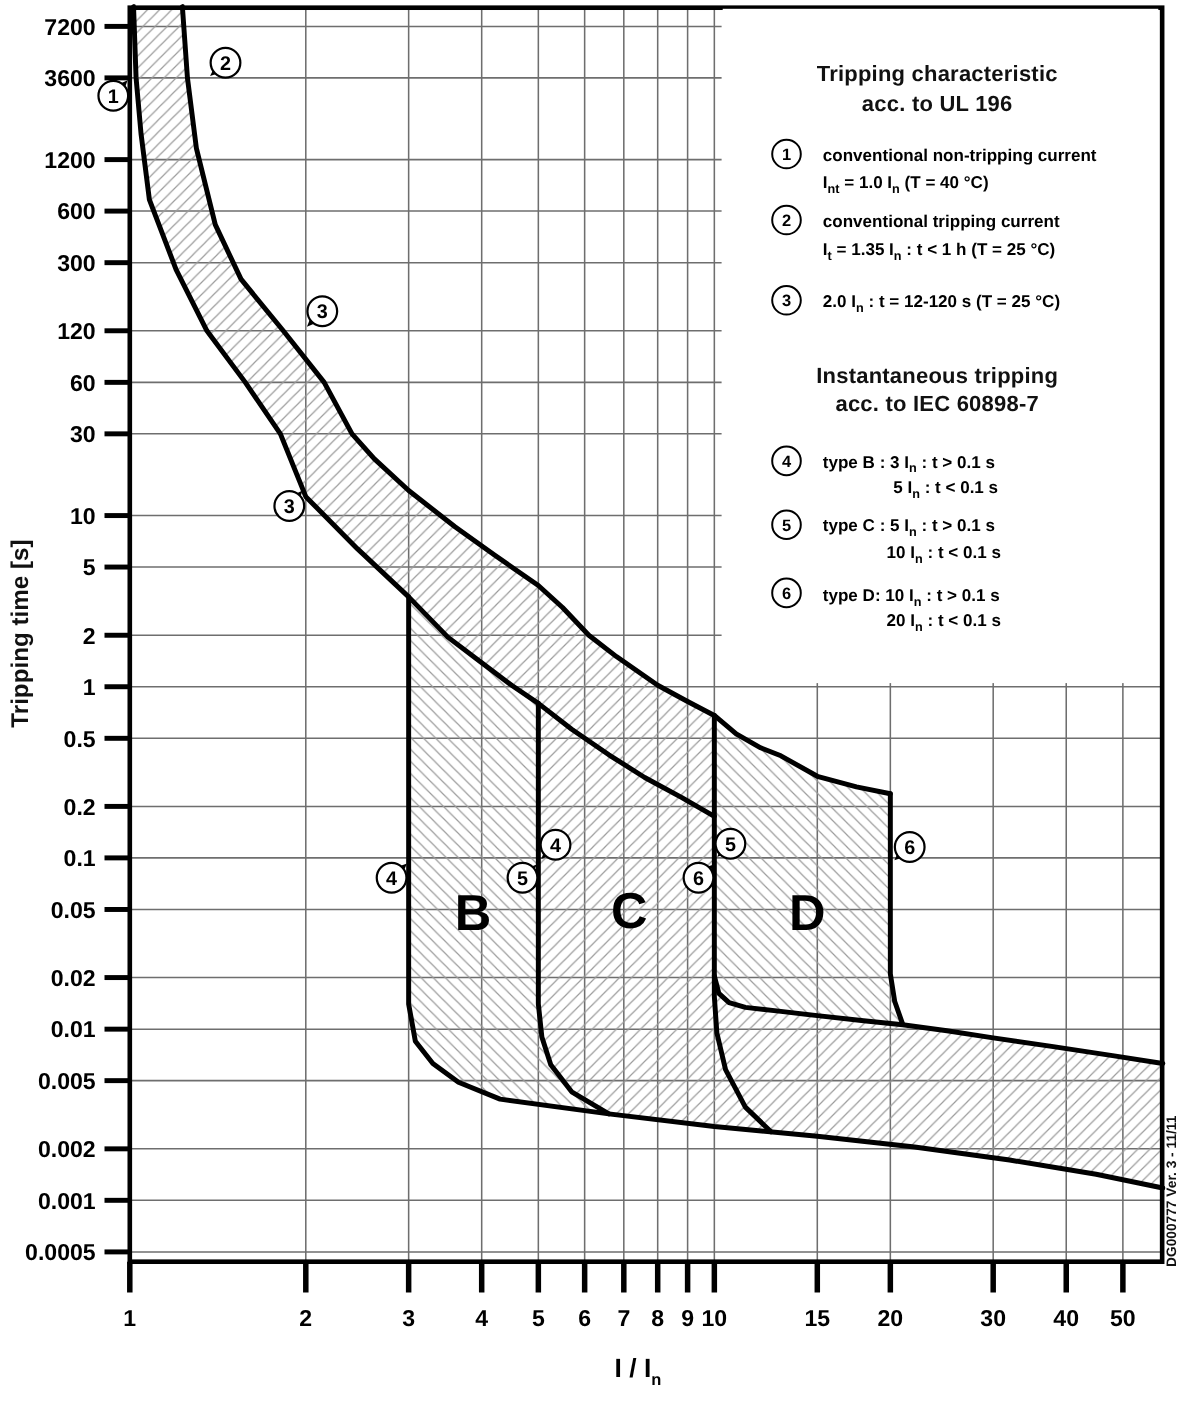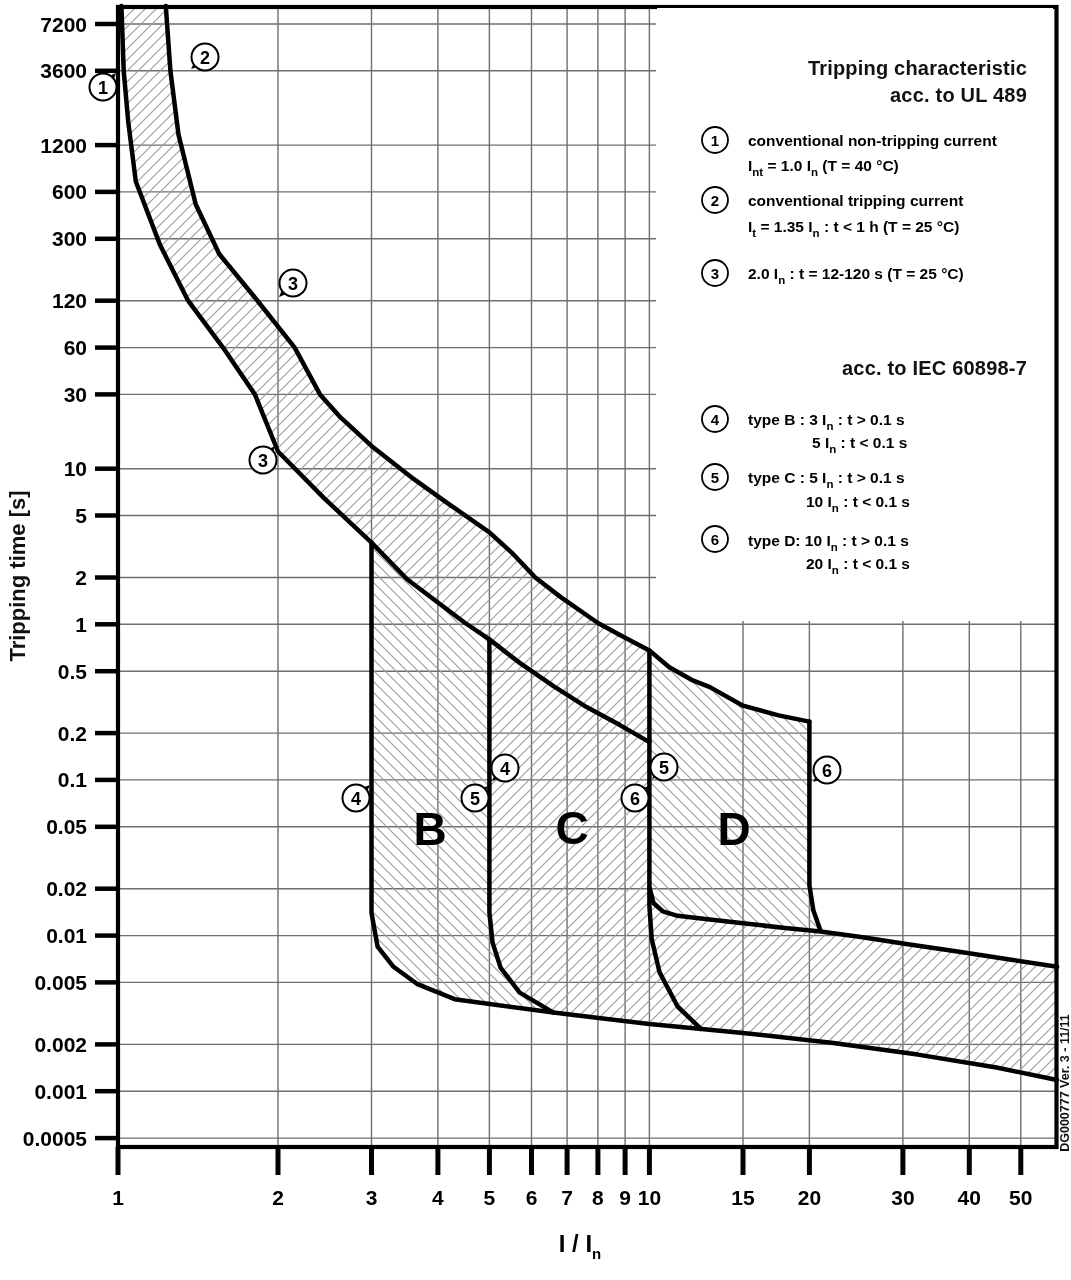--- a/index.html
+++ b/index.html
@@ -1,20 +1,20 @@
 <!DOCTYPE html>
 <html><head>
 <meta charset="utf-8">
 <style>
   html,body{margin:0;padding:0;background:#fff;}
   #stage{position:relative;width:1071px;height:1280px;background:#3b82f6;overflow:hidden;
          font-family:"Liberation Sans","DejaVu Sans",sans-serif;}
   #plot-svg{position:absolute;left:0;top:0;}
   .ovl{position:absolute;color:#111;font-weight:bold;white-space:nowrap;}
-  .ttl{width:400px;left:627px;text-align:right;font-size:20px;letter-spacing:.2px;}
+  .ttl{width:400px;left:652px;text-align:center;font-size:20px;letter-spacing:.2px;}
   #ylab{left:-132px;top:563px;width:300px;text-align:center;font-size:22px;
         transform:rotate(-90deg);transform-origin:center;}
   #sidenote{left:885px;top:1076px;width:360px;text-align:center;font-size:12.5px;
         transform:rotate(-90deg);transform-origin:center;}
 </style>
 </head>
 <body>
 
 <div id="stage">
   <svg id="plot-svg" width="1071" height="1280" viewBox="0 0 1071 1280">
@@ -222,18 +222,19 @@
         <text x="748" y="483"><tspan>type C :   5 I</tspan><tspan dy="4.5" font-size="11.5">n</tspan><tspan dy="-4.5">​</tspan><tspan>  : t &gt; 0.1 s</tspan></text>
         <text x="806" y="507"><tspan>10 I</tspan><tspan dy="4.5" font-size="11.5">n</tspan><tspan dy="-4.5">​</tspan><tspan>  : t &lt; 0.1 s</tspan></text>
         <circle cx="715" cy="539" r="13" fill="#fff" stroke="#000000" stroke-width="1.8"></circle>
         <text x="715" y="544.5" text-anchor="middle" font-size="15">6</text>
         <text x="748" y="546"><tspan>type D:  10 I</tspan><tspan dy="4.5" font-size="11.5">n</tspan><tspan dy="-4.5">​</tspan><tspan>  : t &gt; 0.1 s</tspan></text>
         <text x="806" y="569"><tspan>20 I</tspan><tspan dy="4.5" font-size="11.5">n</tspan><tspan dy="-4.5">​</tspan><tspan>  : t &lt; 0.1 s</tspan></text>
       </g>
     </svg>
 
   <div class="ovl ttl" style="top:57px">Tripping characteristic</div>
-  <div class="ovl ttl" style="top:84px">acc. to UL 489</div>
+  <div class="ovl ttl" style="top:84px">acc. to UL 196</div>
+  <div class="ovl ttl" style="top:331px">Instantaneous tripping</div>
   <div class="ovl ttl" style="top:357px">acc. to IEC 60898-7</div>
 
   <div class="ovl" id="ylab">Tripping time [s]</div>
   <div class="ovl" id="sidenote">DG000777 Ver. 3 - 11/11</div>
 </div>
 
 </body></html>

